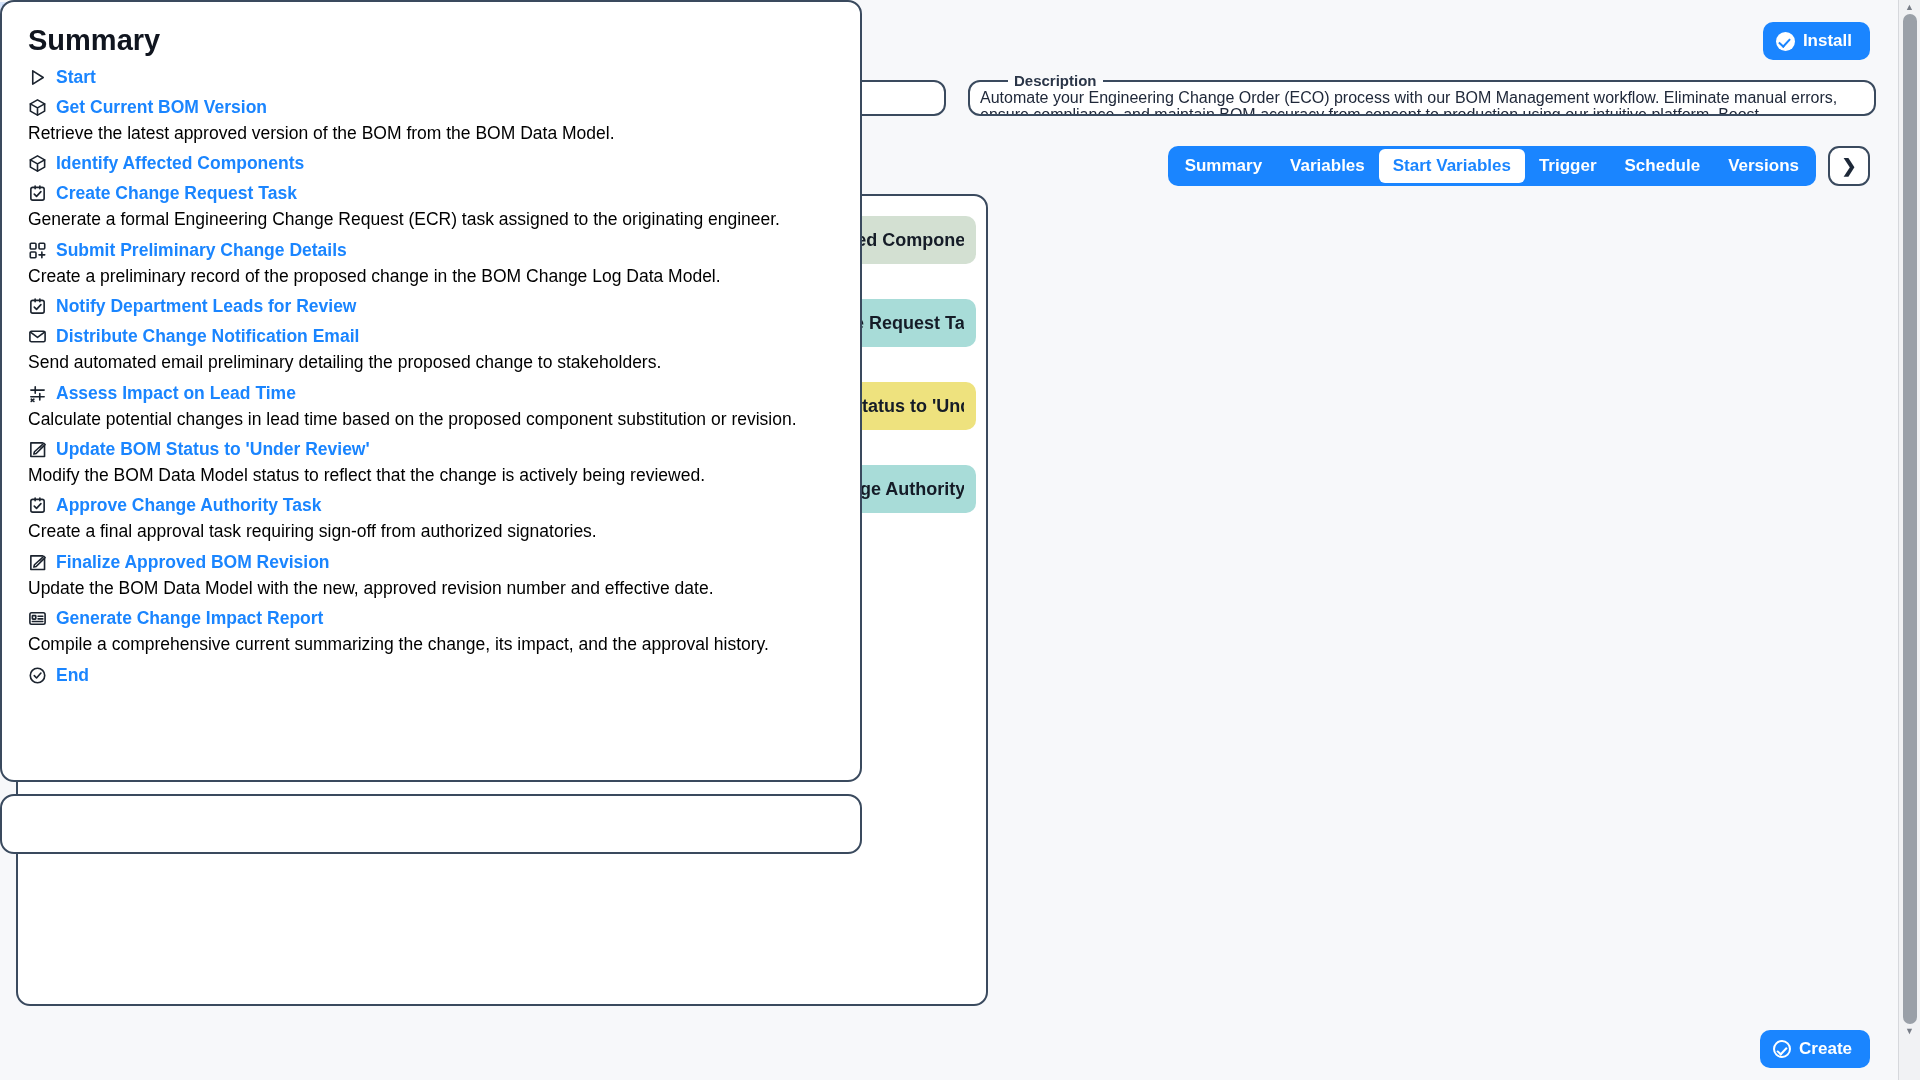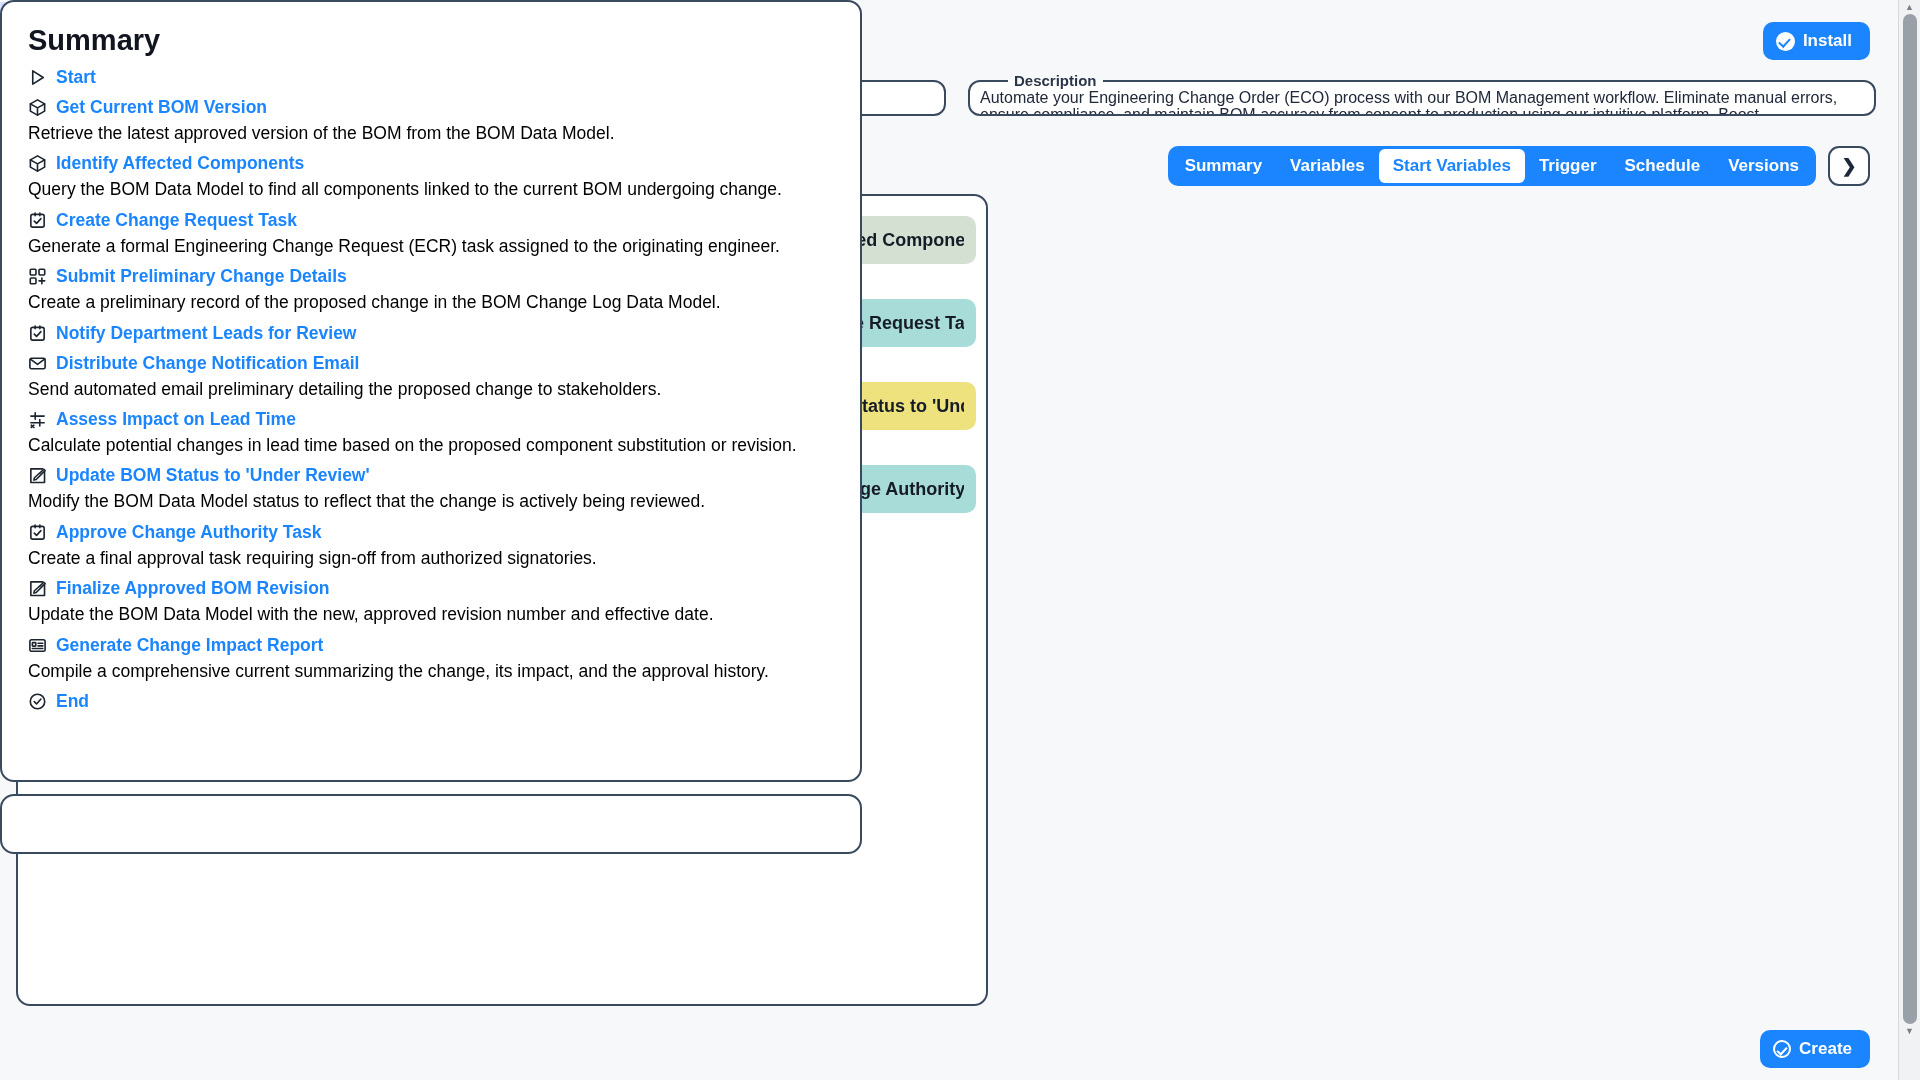--- a/index.html
+++ b/index.html
@@ -459,21 +459,20 @@
         <div class="sum-desc">Retrieve the latest approved version of the BOM from the BOM Data Model.</div>
         <div class="sum-row">
           <span style="display: flex;">
             <svg width="19" height="19" viewBox="0 0 20 20">
               <path d="M10 2 L17.5 6.2 L17.5 13.8 L10 18 L2.5 13.8 L2.5 6.2 Z" stroke="#1c242f" stroke-width="1.7" fill="none" stroke-linecap="round" stroke-linejoin="round"></path>
               <path d="M2.5 6.2 L10 10.4 L17.5 6.2 M10 10.4 L10 18" stroke="#1c242f" stroke-width="1.7" fill="none" stroke-linecap="round" stroke-linejoin="round"></path>
             </svg>
           </span>
           <span class="sum-title">Identify Affected Components</span>
         </div>
-        <div class="sum-desc">Query the BOM Data Model to find all components linked to the current BOM undergoing change.</div>
         <div class="sum-row">
           <span style="display: flex;">
             <svg width="19" height="19" viewBox="0 0 20 20">
               <rect x="3" y="3.6" width="14" height="13.4" rx="2" stroke="#1c242f" stroke-width="1.7" fill="none" stroke-linecap="round" stroke-linejoin="round"></rect>
               <path d="M7.5 2.2 L7.5 5 M12.5 2.2 L12.5 5" stroke="#1c242f" stroke-width="1.7" fill="none" stroke-linecap="round" stroke-linejoin="round"></path>
               <path d="M6.6 10.6 L9 13 L13.6 8" stroke="#1c242f" stroke-width="1.7" fill="none" stroke-linecap="round" stroke-linejoin="round"></path>
             </svg>
           </span>
           <span class="sum-title">Create Change Request Task</span>
         </div>

